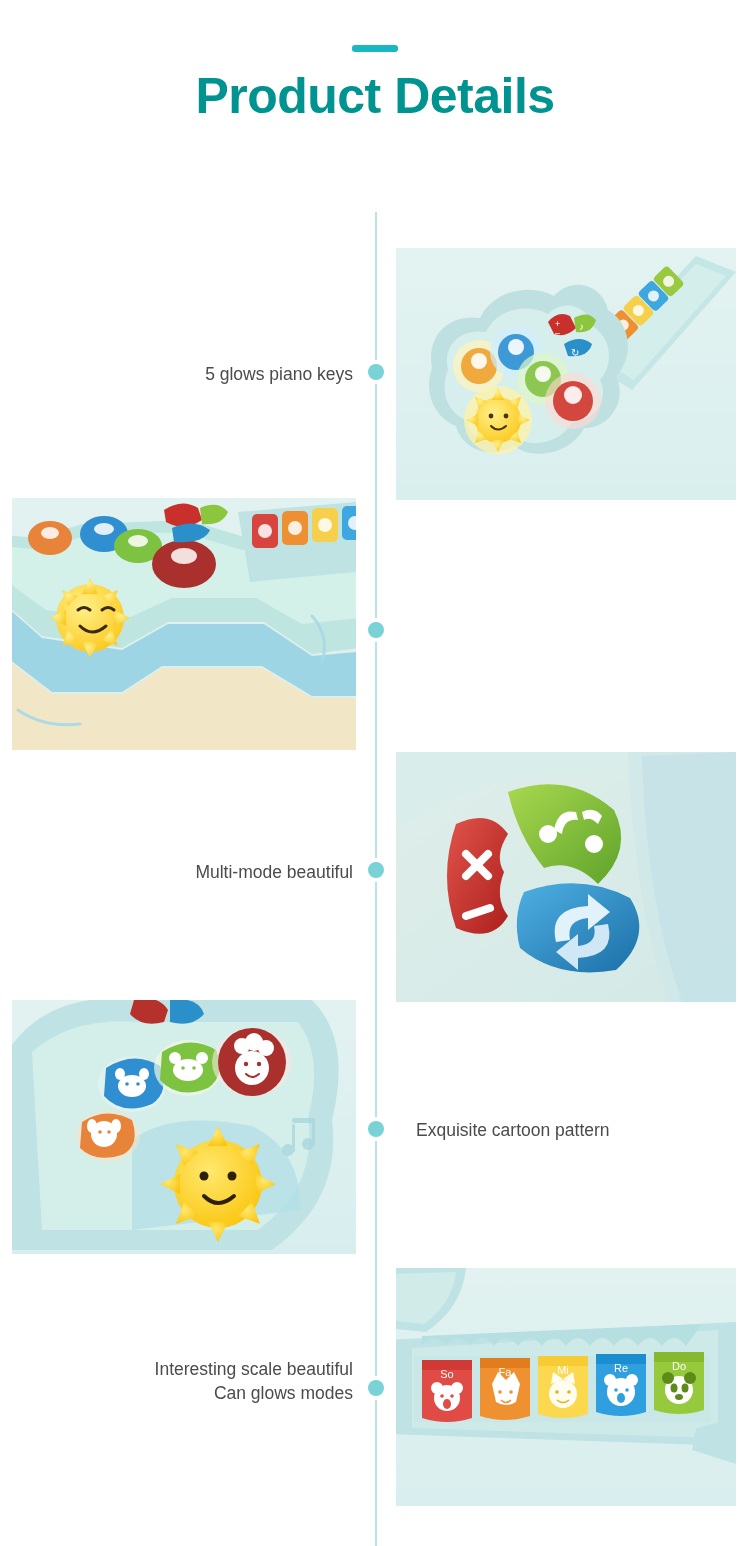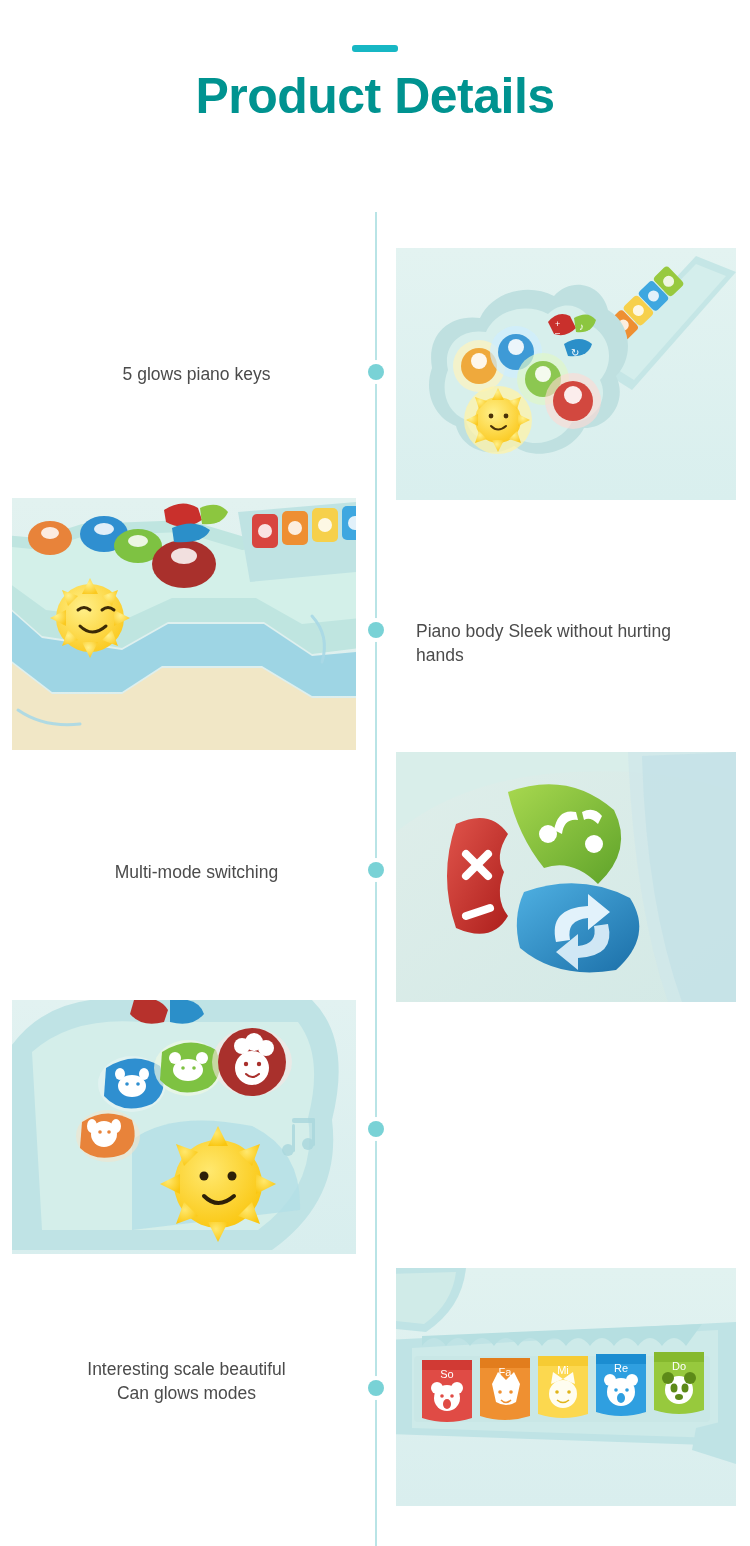--- a/index.html
+++ b/index.html
@@ -69,21 +69,21 @@
   }
 
   
   .caption {
     position: absolute;
     color: #4b4b4b;
     font-size: 17.5px;
     line-height: 1.35;
   }
   .caption.right-align {
-    text-align: center;
+    text-align: right;
   }
   .caption.left-align {
     text-align: left;
   }
 
   
   .photo {
     position: absolute;
     overflow: hidden;
     background: #dff1ef;
@@ -195,25 +195,20 @@
           <path d="M125 149 l-4 12 -8 -8 Z"></path>
             <path d="M79 195 l4 -12 8 8 Z"></path>
         </g>
         <circle cx="95" cy="168" r="2.4" fill="#4a3208"></circle>
         <circle cx="110" cy="168" r="2.4" fill="#4a3208"></circle>
         <path d="M95 178 q7 7 15 0" stroke="#4a3208" stroke-width="2" fill="none" stroke-linecap="round"></path>
       </g>
     </svg>
   </div>
 
-  <div class="caption left-align" style="left:416px; top:620px; width:310px;">
-    <span>Piano body Sleek without hurting</span>
-    <br>
-    <span>hands</span>
-  </div>
 
   <div class="photo" style="left:12px; top:498px; width:344px; height:252px;">
     <svg class="art" viewBox="0 0 344 252" preserveAspectRatio="none">
       <defs>
         <linearGradient id="bg2" x1="0" y1="0" x2="0" y2="1">
           <stop offset="0" stop-color="#e2f2f0"></stop>
             <stop offset="1" stop-color="#dceeed"></stop>
         </linearGradient>
         <radialGradient id="sunG2" cx="40%" cy="35%" r="70%">
           <stop offset="0" stop-color="#fff08a"></stop>
@@ -278,21 +273,21 @@
       </g>
 
       <g stroke="#a8d8e6" stroke-width="3" fill="none" opacity=".9" stroke-linecap="round">
         <path d="M300 118 q18 20 10 46"></path>
         <path d="M6 212 q26 18 62 14"></path>
       </g>
     </svg>
   </div>
 
   <div class="caption right-align" style="left:40px; top:861px; width:313px;">
-    <span>Multi-mode switching</span>
+    <span>Multi-mode beautiful</span>
   </div>
 
   <div class="photo" style="left:396px; top:752px; width:340px; height:250px;">
     <svg class="art" viewBox="0 0 340 250" preserveAspectRatio="none">
       <defs>
         <linearGradient id="bg3" x1="0" y1="0" x2="1" y2="1">
           <stop offset="0" stop-color="#dfeeea"></stop>
             <stop offset="1" stop-color="#d3e9e6"></stop>
         </linearGradient>
         <linearGradient id="redG" x1="0" y1="0" x2="1" y2="1">
@@ -330,20 +325,23 @@
       </g>
 
       <path d="M128 140 q56 -20 106 6 q24 38 -14 72 q-58 10 -96 -22 q-8 -30 4 -56 Z" fill="url(#bluG)"></path>
       <g fill="#e2f2fb">
         <path d="M160 190 q-8 -34 32 -36 l0 -12 l22 18 l-22 18 l0 -12 q-22 2 -18 22 Z"></path>
         <path d="M212 172 q8 32 -30 34 l0 12 l-22 -18 l22 -18 l0 12 q20 -2 16 -20 Z" opacity=".9"></path>
       </g>
     </svg>
   </div>
 
+  <div class="caption left-align" style="left:416px; top:1119px; width:310px;">
+    <span>Exquisite cartoon pattern</span>
+  </div>
 
   <div class="photo" style="left:12px; top:1000px; width:344px; height:254px;">
     <svg class="art" viewBox="0 0 344 254" preserveAspectRatio="none">
       <defs>
         <linearGradient id="bg4" x1="0" y1="0" x2="0" y2="1">
           <stop offset="0" stop-color="#e2f2f1"></stop>
             <stop offset="1" stop-color="#d8eeee"></stop>
         </linearGradient>
         <radialGradient id="sunG3" cx="40%" cy="35%" r="70%">
           <stop offset="0" stop-color="#ffe86e"></stop>

